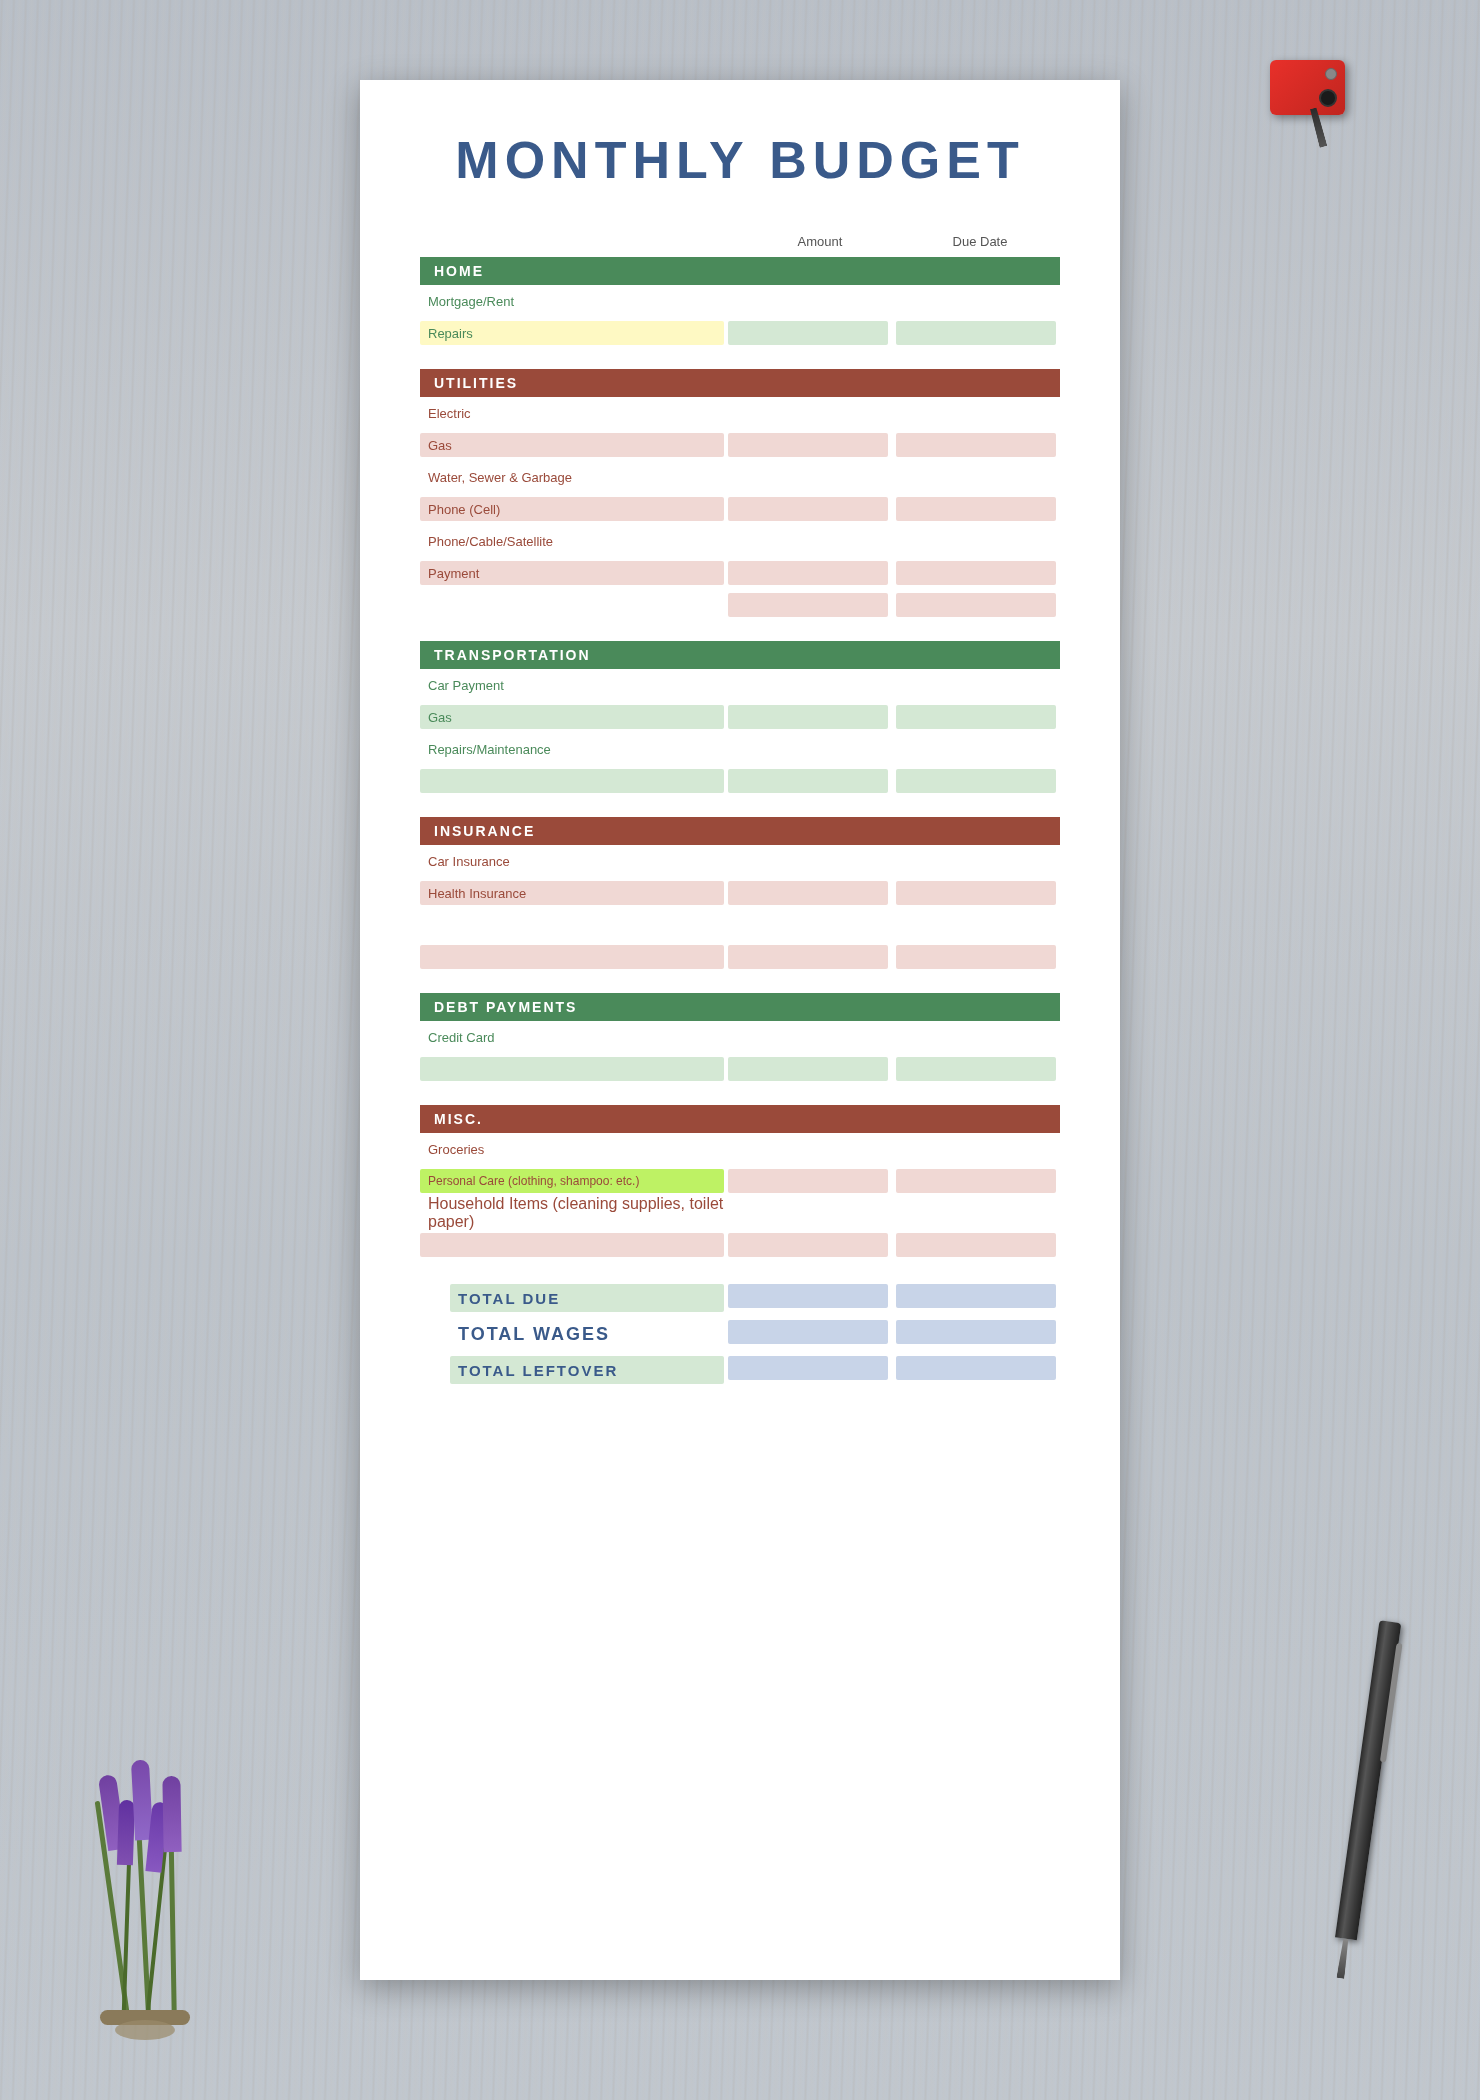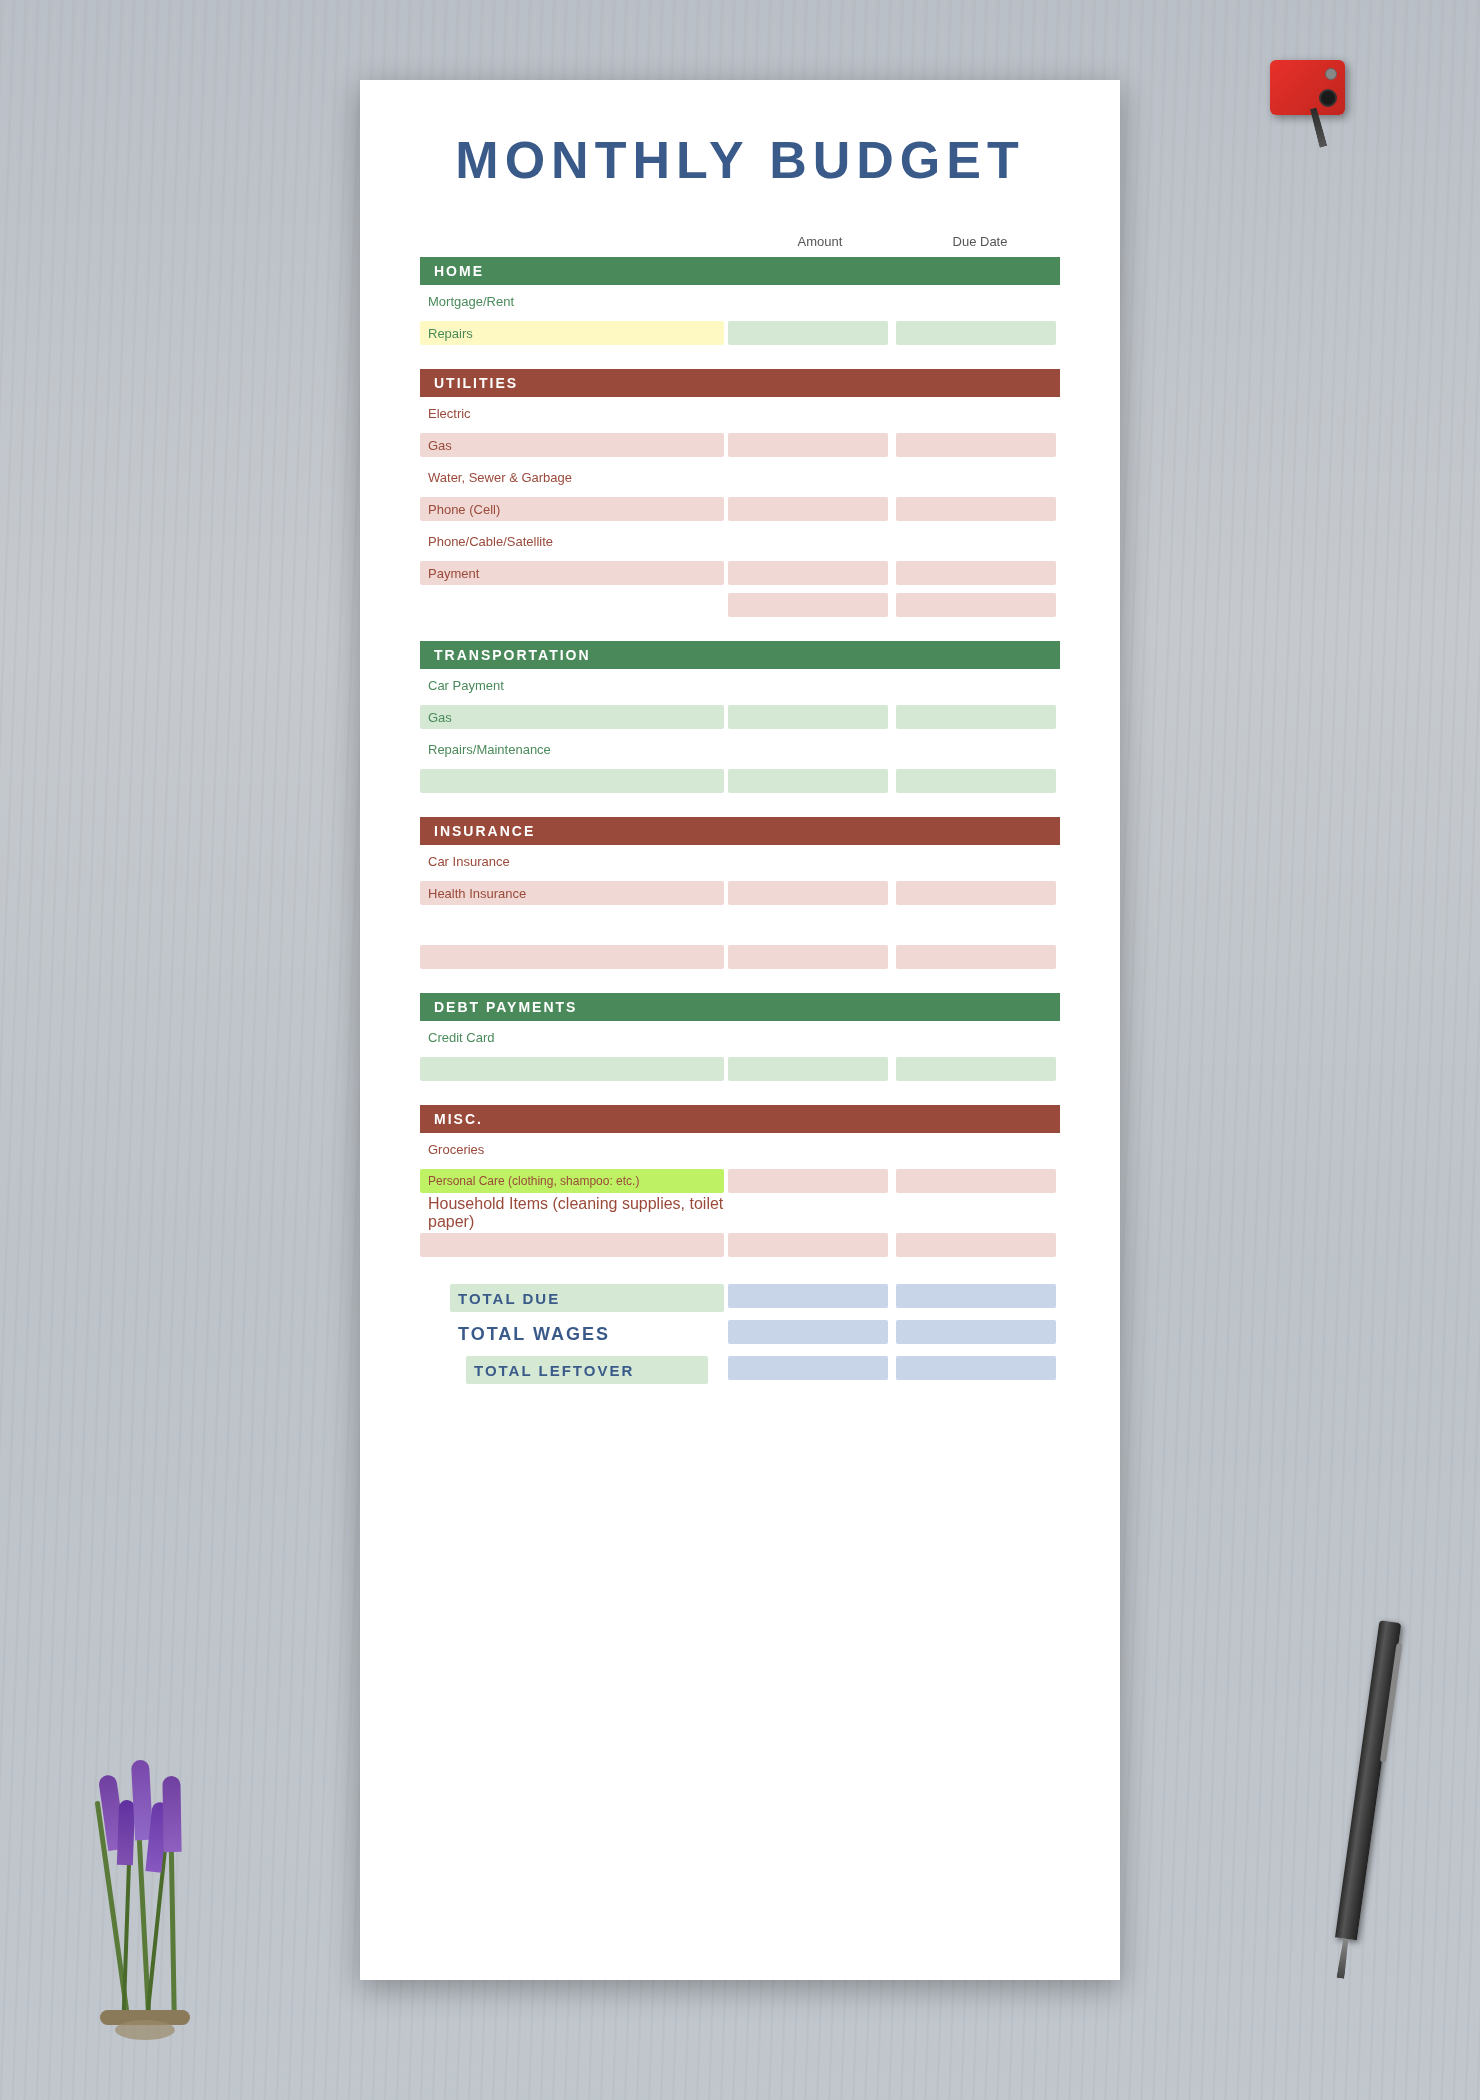--- a/index.html
+++ b/index.html
@@ -506,19 +506,19 @@
       <div class="row-cell blue-bg" style="background-color:#c8d4e8;"></div>
     </div>
 
     <div class="total-row">
       <div class="total-label" style="flex:1; height:28px; display:flex; align-items:center; padding-left:8px; border-radius:2px; margin:3px 0; font-size:18px; font-weight:800; color:#3a5a8a; letter-spacing:2px;">TOTAL WAGES</div>
       <div class="row-cell blue-bg" style="background-color:#c8d4e8;"></div>
       <div class="row-cell blue-bg" style="background-color:#c8d4e8;"></div>
     </div>
 
     <div class="total-row">
-      <div class="total-label" style="background-color:#d4e8d4; flex:1; height:28px; display:flex; align-items:center; padding-left:8px; border-radius:2px; margin:3px 16px; font-size:15px; font-weight:800; color:#3a5a8a; letter-spacing:2px;">TOTAL LEFTOVER</div>
+      <div class="total-label" style="background-color:#d4e8d4; flex:1; height:28px; display:flex; align-items:center; padding-left:8px; border-radius:2px; margin:3px 0; font-size:15px; font-weight:800; color:#3a5a8a; letter-spacing:2px;">TOTAL LEFTOVER</div>
       <div class="row-cell blue-bg" style="background-color:#c8d4e8;"></div>
       <div class="row-cell blue-bg" style="background-color:#c8d4e8;"></div>
     </div>
   </div>
 
 </div>
 
 </body></html>

